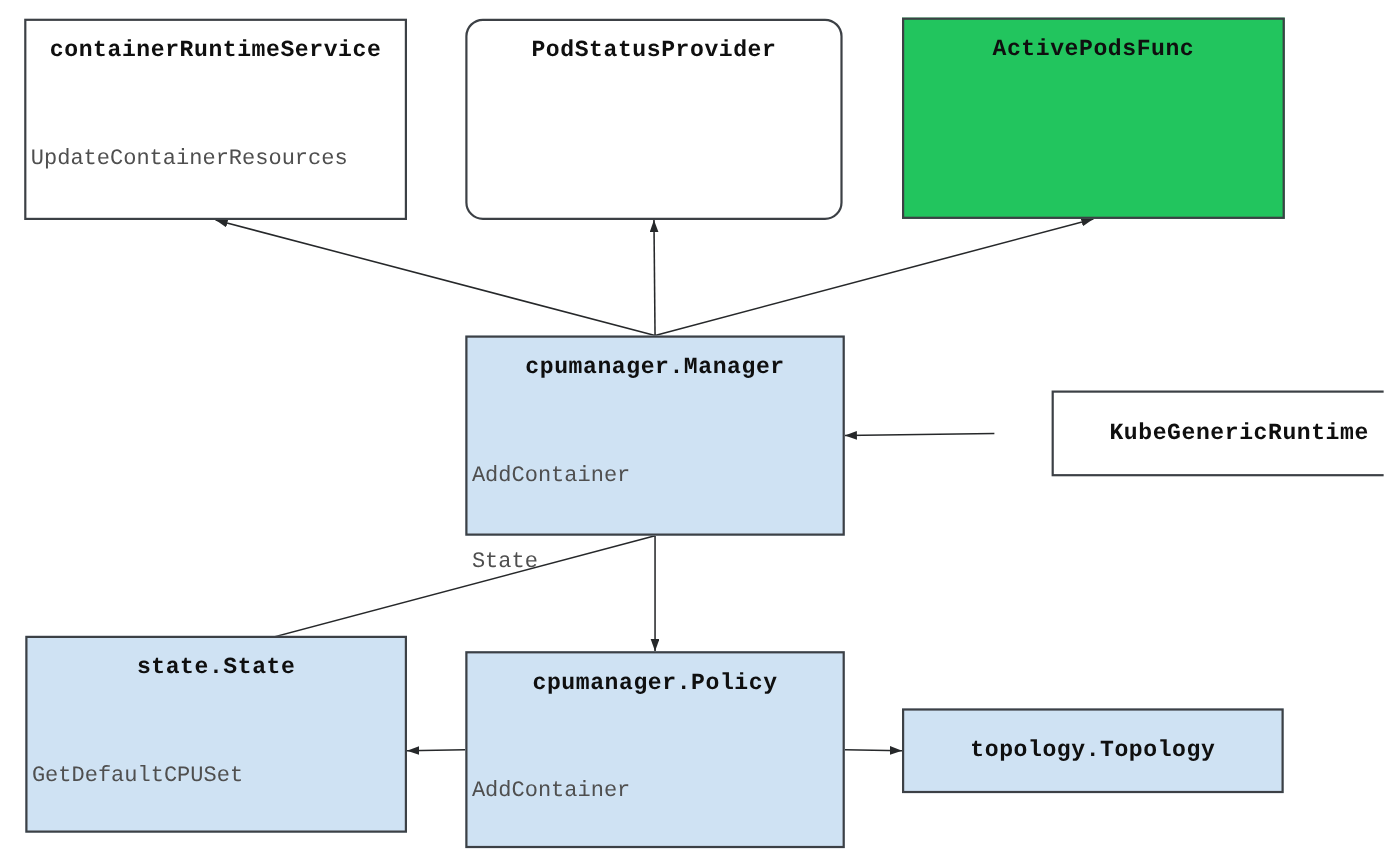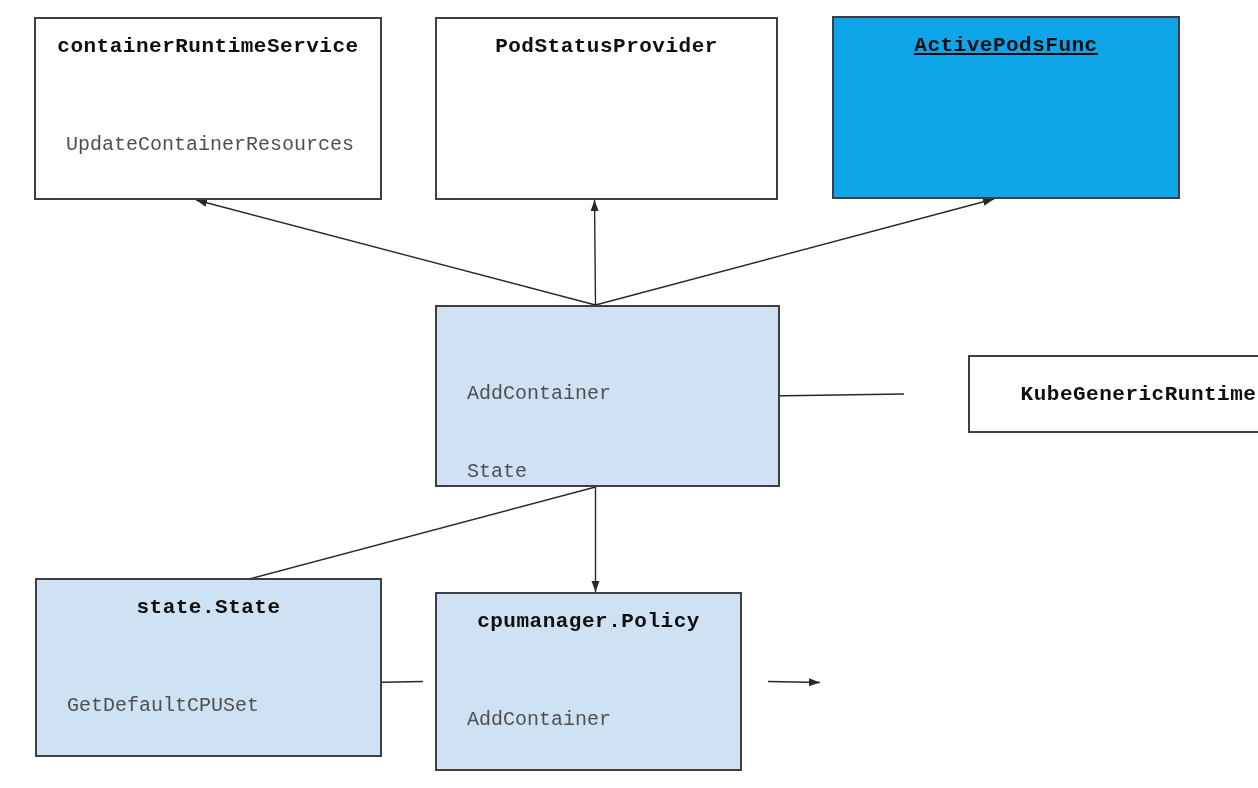--- a/index.html
+++ b/index.html
@@ -21,34 +21,33 @@
     top: 0;
     width: 1258px;
     height: 788px;
     pointer-events: none;
   }
   .node {
     position: absolute;
     box-sizing: border-box;
     border: 2px solid #3c4045;
     background: #ffffff;
-    margin-left: 12px;
   }
   .node .title {
     margin-top: 16px;
     text-align: center;
     font-size: 21px;
     font-weight: bold;
     letter-spacing: 0.5px;
     color: var(--title-color, #111111);
     white-space: pre;
   }
   .node .methods {
     margin-top: 22px;
-    padding-left: 30px;
+    padding-left: 4px;
     font-size: 20px;
     line-height: 26px;
     color: var(--method-color, #4f4f4f);
     white-space: pre;
   }
   .node.compact {
     display: flex;
     align-items: center;
     justify-content: center;
   }
@@ -77,50 +76,54 @@
       <line x1="768" y1="681.5" x2="820" y2="682.5" stroke="#26282a" stroke-width="1.4" marker-end="url(#arrowhead)"></line>
     </svg>
 
   <div class="node" style="left: 22px; top: 17px; width: 348px; height: 183px; background: rgb(255, 255, 255); border-color: rgb(60, 64, 69);">
     <div class="title">containerRuntimeService</div>
     <div class="methods">
       <div class="method">UpdateContainerResources</div>
     </div>
   </div>
 
-  <div class="node" style="left: 423px; top: 17px; width: 343px; height: 183px; background: rgb(255, 255, 255); border-color: rgb(60, 64, 69);">
+  <div class="node" style="left: 423px; top: 17px; width: 343px; height: 183px; background: rgb(255, 255, 255); border-color: rgb(60, 64, 69); border-radius: 16px;">
     <div class="title">PodStatusProvider</div>
   </div>
 
-  <div class="node" style="left: 820px; top: 16px; width: 348px; height: 183px; background: #0ea5e9; border-color: rgb(60, 64, 69); text-decoration: underline;">
+  <div class="node" style="left: 820px; top: 16px; width: 348px; height: 183px; background: #22c55e; border-color: rgb(60, 64, 69);">
     <div class="title">ActivePodsFunc</div>
   </div>
 
   <div class="node" style="left: 423px; top: 305px; width: 345px; height: 182px; background: rgb(207, 226, 243); border-color: rgb(60, 64, 69);">
+    <div class="title">cpumanager.Manager</div>
     <div class="methods">
       <div class="method">AddContainer</div>
       <div class="method">State</div>
     </div>
   </div>
 
   <div class="node compact" style="left: 956px; top: 355px; width: 341px; height: 78px; background: rgb(255, 255, 255); border-color: rgb(60, 64, 69);">
     <div class="title">KubeGenericRuntime</div>
   </div>
 
   <div class="node" style="left: 23px; top: 578px; width: 347px; height: 179px; background: rgb(207, 226, 243); border-color: rgb(60, 64, 69);">
     <div class="title">state.State</div>
     <div class="methods">
       <div class="method">GetDefaultCPUSet</div>
       
       
     </div>
   </div>
 
-  <div class="node" style="left: 423px; top: 592px; width: 307px; height: 179px; background: rgb(207, 226, 243); border-color: rgb(60, 64, 69);">
+  <div class="node" style="left: 423px; top: 592px; width: 345px; height: 179px; background: rgb(207, 226, 243); border-color: rgb(60, 64, 69);">
     <div class="title">cpumanager.Policy</div>
     <div class="methods">
       <div class="method">AddContainer</div>
       
     </div>
   </div>
 
+  <div class="node compact" style="left: 820px; top: 644px; width: 347px; height: 77px; background: rgb(207, 226, 243); border-color: rgb(60, 64, 69);">
+    <div class="title">topology.Topology</div>
+  </div>
 
 </div>
 
 </body></html>

